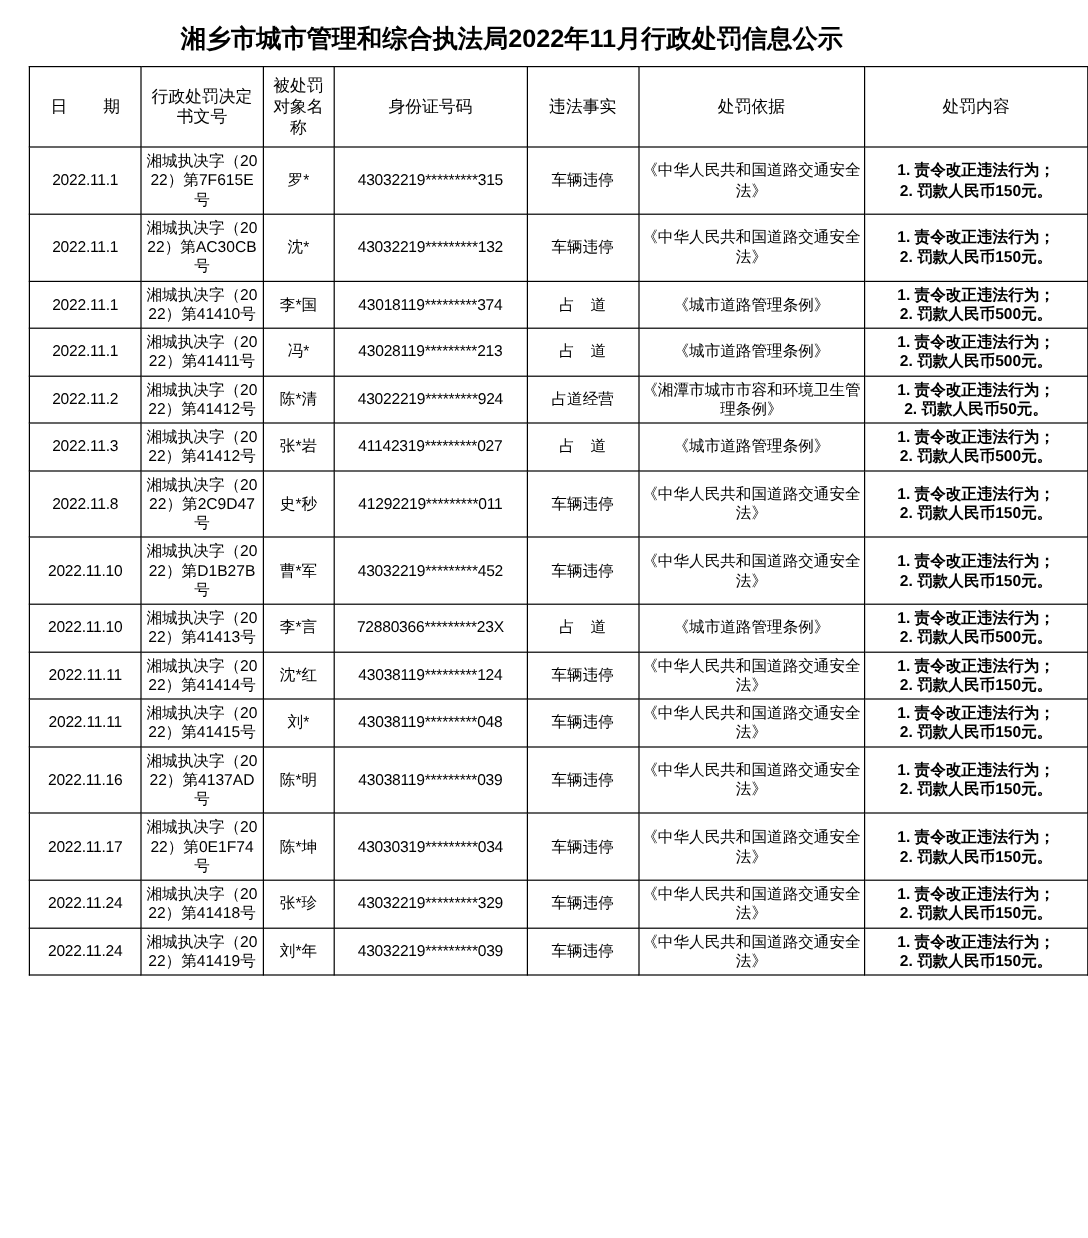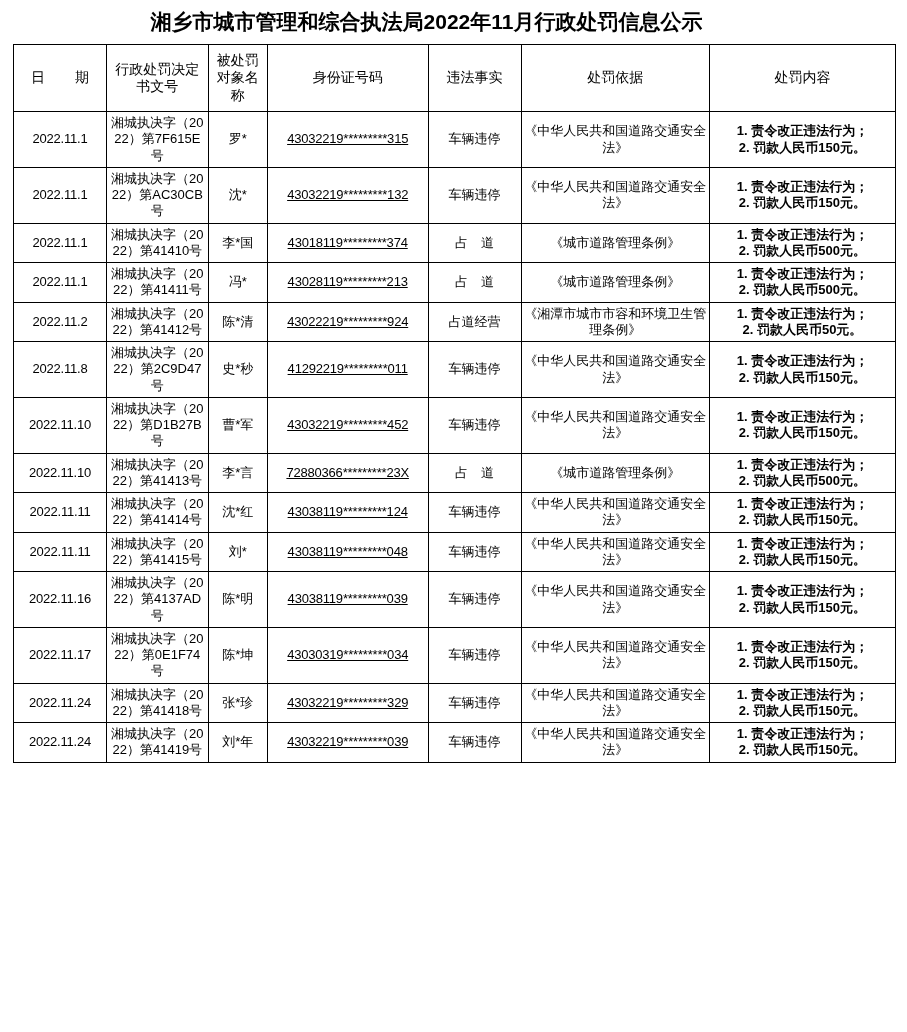--- a/index.html
+++ b/index.html
@@ -8,21 +8,21 @@
     background: #ffffff;
   }
   body {
     width: 907px;
     font-family: "Liberation Serif", "DejaVu Serif", serif;
     color: #000000;
   }
   .page {
     width: 853px;
     box-sizing: border-box;
-    padding: 1px;
+    padding: 12px;
   }
   .doc-title {
     text-align: center;
     font-family: "Liberation Sans", "DejaVu Sans", sans-serif;
     font-weight: bold;
     font-size: 21px;
     letter-spacing: 0px;
     padding: 8px 0 10px 0;
     line-height: 1.2;
   }
@@ -53,21 +53,21 @@
   .col-docno { width: 96px; }
   .col-name { width: 56px; }
   .col-id { width: 152px; }
   .col-fact { width: 88px; }
   .col-basis { width: 178px; }
   .col-content { width: 176px; }
 
   td.cell-date { font-size: 12.5px; letter-spacing: -0.2px; margin-left: 41px; }
   td.cell-docno { font-size: 12.5px; line-height: 1.3; }
   td.cell-name { font-size: 13px; }
-  td.cell-id { font-size: 12.5px; letter-spacing: -0.2px; text-decoration: underline; }
+  td.cell-id { font-size: 12.5px; letter-spacing: -0.2px; }
   td.cell-fact { font-size: 13px; }
   td.cell-basis { font-size: 13px; }
   td.cell-content {
     font-size: 12px;
     text-align: left;
     padding-left: 6px;
     line-height: 1.35;
     font-weight: bold;
   }
   td.cell-content .line { display: block; white-space: nowrap; }
@@ -156,20 +156,32 @@
           <td class="cell-name">陈*清</td>
           <td class="cell-id">43022219*********924</td>
           <td class="cell-fact">占道经营</td>
           <td class="cell-basis">《湘潭市城市市容和环境卫生管理条例》</td>
           <td class="cell-content">
             <span class="line">1. 责令改正违法行为；</span>
             <span class="line">2. 罚款人民币50元。</span>
           </td>
         </tr>
         <tr>
+          <td class="cell-date">2022.11.3</td>
+          <td class="cell-docno">湘城执决字（2022）第41412号</td>
+          <td class="cell-name">张*岩</td>
+          <td class="cell-id">41142319*********027</td>
+          <td class="cell-fact">占　道</td>
+          <td class="cell-basis">《城市道路管理条例》</td>
+          <td class="cell-content">
+            <span class="line">1. 责令改正违法行为；</span>
+            <span class="line">2. 罚款人民币500元。</span>
+          </td>
+        </tr>
+        <tr>
           <td class="cell-date">2022.11.8</td>
           <td class="cell-docno">湘城执决字（2022）第2C9D47号</td>
           <td class="cell-name">史*秒</td>
           <td class="cell-id">41292219*********011</td>
           <td class="cell-fact">车辆违停</td>
           <td class="cell-basis">《中华人民共和国道路交通安全法》</td>
           <td class="cell-content">
             <span class="line">1. 责令改正违法行为；</span>
             <span class="line">2. 罚款人民币150元。</span>
           </td>

